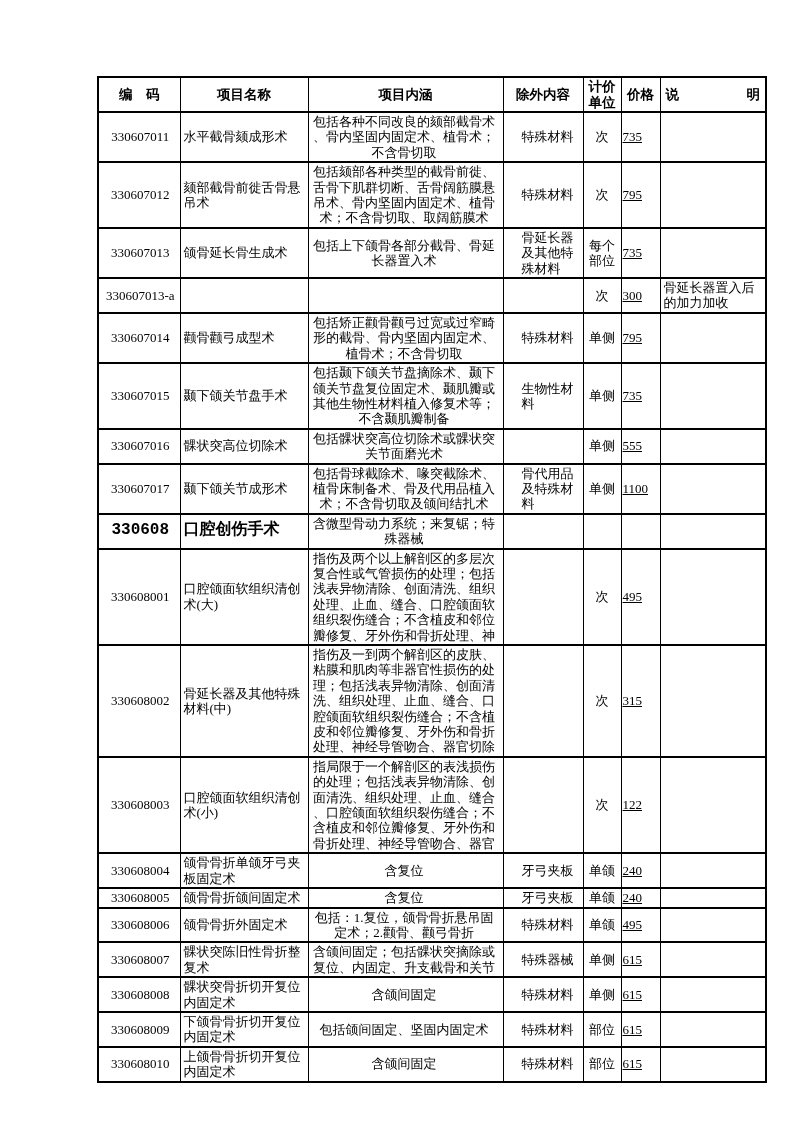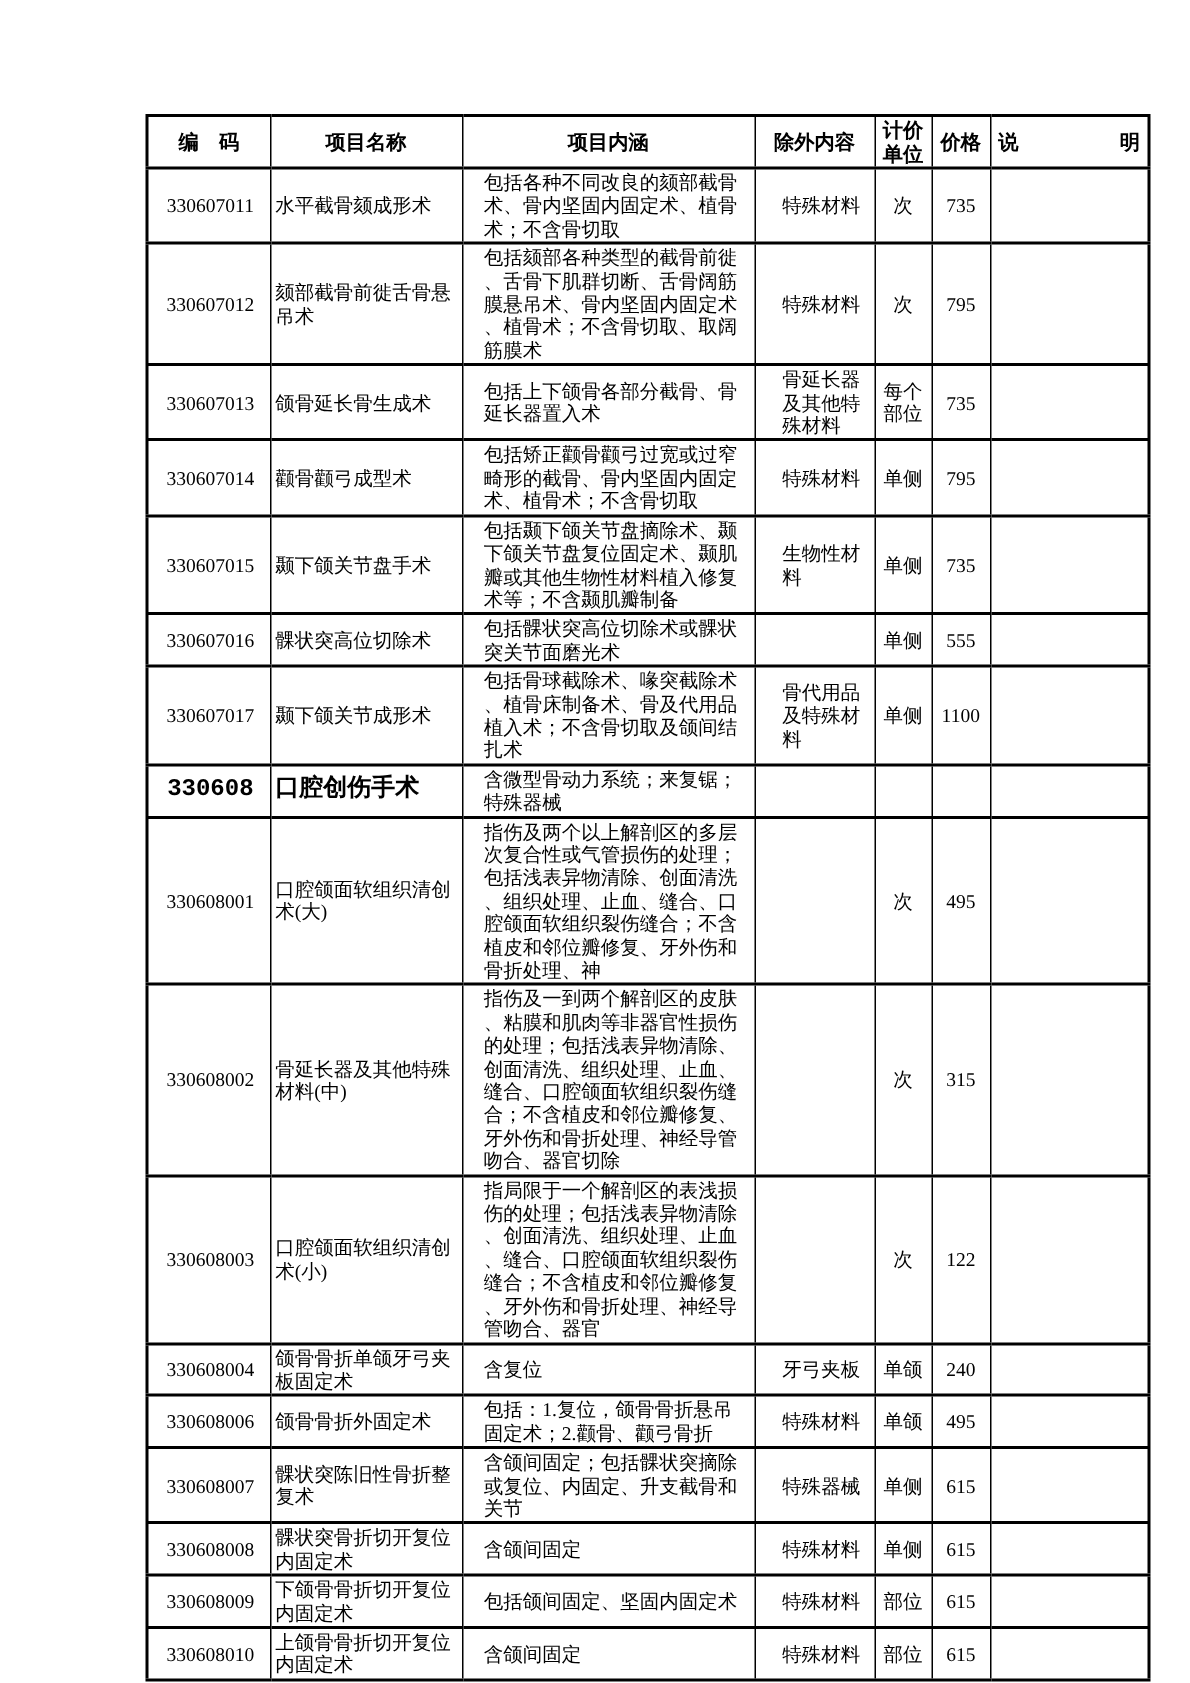--- a/index.html
+++ b/index.html
@@ -56,24 +56,24 @@
     height: 31px;
     padding: 1px 2px;
   }
   thead th.col-note {
     text-align: justify;
     text-align-last: justify;
     padding: 1px 5px;
   }
   td.col-code     { text-align: center; padding-left: 3px; padding-right: 1px; }
   td.col-name     { text-align: left; padding-left: 3px; padding-right: 3px; }
-  td.col-content  { text-align: left; padding-left: 14px; padding-right: 6px; }
+  td.col-content  { text-align: center; padding-left: 3px; padding-right: 6px; }
   td.col-excluded { text-align: left; padding-left: 18px; padding-right: 6px; }
   td.col-unit     { text-align: center; padding: 1px 1px; }
-  td.col-price    { text-align: center; padding: 1px 1px; }
+  td.col-price    { padding: 1px 1px; text-decoration: underline; }
   td.col-note     { text-align: left; padding-left: 3px; padding-right: 5px; }
 
   tr.section td.col-code,
   tr.section td.col-name {
     font-weight: bold;
     font-family: Liberation Mono, monospace;
     font-size: 16px;
   }
 </style>
 </head>
@@ -123,20 +123,29 @@
         <tr>
           <td class="col-code">330607013</td>
           <td class="col-name">颌骨延长骨生成术</td>
           <td class="col-content">包括上下颌骨各部分截骨、骨延长器置入术</td>
           <td class="col-excluded">骨延长器及其他特殊材料</td>
           <td class="col-unit">每个部位</td>
           <td class="col-price">735</td>
           <td class="col-note"></td>
         </tr>
         <tr>
+          <td class="col-code">330607013-a</td>
+          <td class="col-name"></td>
+          <td class="col-content"></td>
+          <td class="col-excluded"></td>
+          <td class="col-unit">次</td>
+          <td class="col-price">300</td>
+          <td class="col-note">骨延长器置入后的加力加收</td>
+        </tr>
+        <tr>
           <td class="col-code">330607014</td>
           <td class="col-name">颧骨颧弓成型术</td>
           <td class="col-content">包括矫正颧骨颧弓过宽或过窄畸形的截骨、骨内坚固内固定术、植骨术；不含骨切取</td>
           <td class="col-excluded">特殊材料</td>
           <td class="col-unit">单侧</td>
           <td class="col-price">795</td>
           <td class="col-note"></td>
         </tr>
         <tr>
           <td class="col-code">330607015</td>
@@ -204,20 +213,29 @@
         <tr>
           <td class="col-code">330608004</td>
           <td class="col-name">颌骨骨折单颌牙弓夹板固定术</td>
           <td class="col-content">含复位</td>
           <td class="col-excluded">牙弓夹板</td>
           <td class="col-unit">单颌</td>
           <td class="col-price">240</td>
           <td class="col-note"></td>
         </tr>
         <tr>
+          <td class="col-code">330608005</td>
+          <td class="col-name">颌骨骨折颌间固定术</td>
+          <td class="col-content">含复位</td>
+          <td class="col-excluded">牙弓夹板</td>
+          <td class="col-unit">单颌</td>
+          <td class="col-price">240</td>
+          <td class="col-note"></td>
+        </tr>
+        <tr>
           <td class="col-code">330608006</td>
           <td class="col-name">颌骨骨折外固定术</td>
           <td class="col-content">包括：1.复位，颌骨骨折悬吊固定术；2.颧骨、颧弓骨折</td>
           <td class="col-excluded">特殊材料</td>
           <td class="col-unit">单颌</td>
           <td class="col-price">495</td>
           <td class="col-note"></td>
         </tr>
         <tr>
           <td class="col-code">330608007</td>

